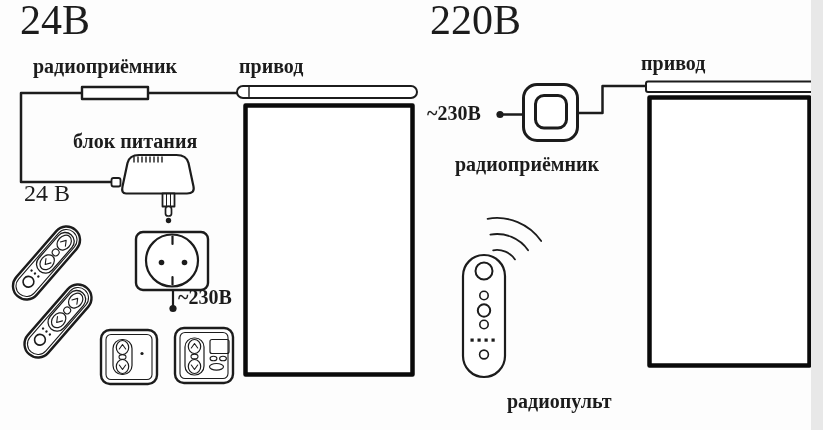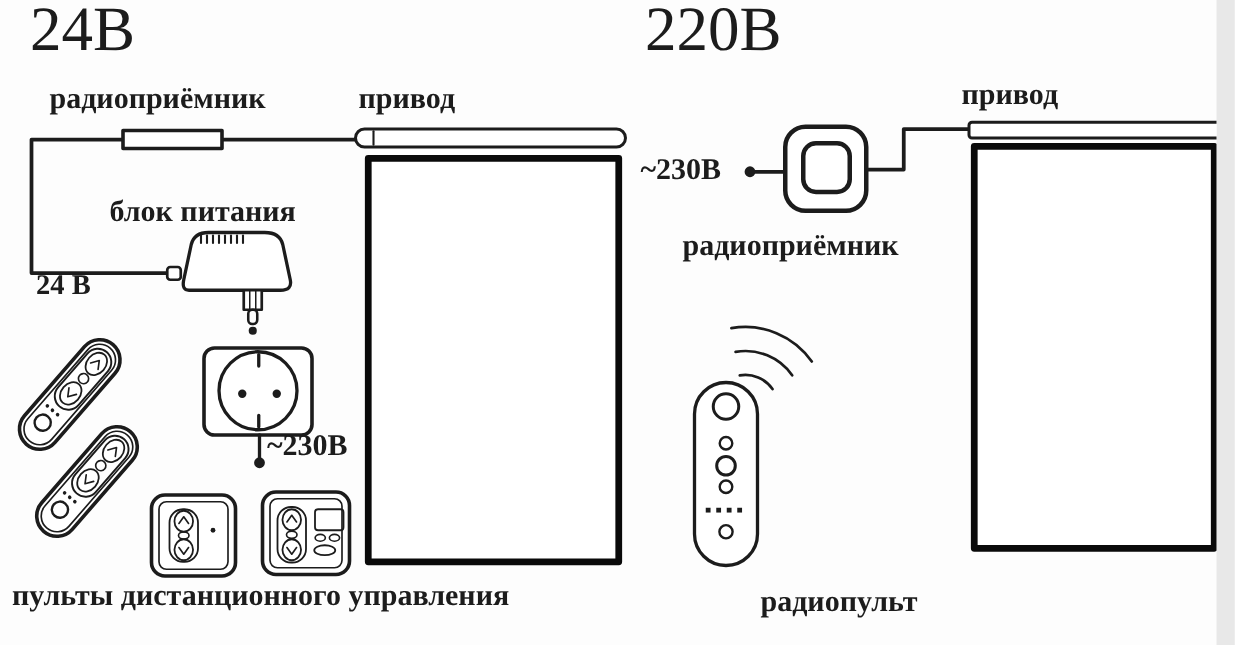--- a/index.html
+++ b/index.html
@@ -8,21 +8,21 @@
     width:811px;height:430px;
     background:#fdfdfd;
     overflow:hidden;
     font-family:"Liberation Serif", serif;
     color:#1c1c1c;
   }
   .art{position:absolute;left:0;top:0;}
   .lbl{position:absolute;white-space:nowrap;line-height:1.05;}
   .title{font-size:42px;font-weight:400;letter-spacing:0;}
   .tag{font-size:20px;font-weight:700;text-align:center;}
-  .tag-sm{font-size:19px;font-weight:700;}
+  .tag-sm{font-size:24px;font-weight:400;}
   svg *{vector-effect:none;}
 </style>
 </head>
 <body>
 
 <div class="canvas">
 
   <svg class="art" width="823" height="430" viewBox="0 0 823 430" xmlns="http://www.w3.org/2000/svg" xmlns:xlink="http://www.w3.org/1999/xlink" fill="none" stroke="#1c1c1c" stroke-linecap="round" stroke-linejoin="round">
 
     <defs>
@@ -168,21 +168,20 @@
   <div class="lbl tag" style="left:33px;top:56px;">радиоприёмник</div>
 
   <div class="lbl tag" style="left:239px;top:56px;">привод</div>
 
   <div class="lbl tag" style="left:41px;top:131px;margin-left:32px;">блок питания</div>
 
   <div class="lbl tag-sm" style="left:24px;top:181px;">24 В</div>
 
   <div class="lbl tag" style="left:178px;top:287px;">~230В</div>
 
-  <div class="lbl tag" style="left:8px;top:387px;">пульты дистанционного управления</div>
 
   <div class="lbl title" style="left:430px;top:-2px;">220В</div>
 
   <div class="lbl tag" style="left:427px;top:103px;">~230В</div>
 
   <div class="lbl tag" style="left:641px;top:53px;">привод</div>
 
   <div class="lbl tag" style="left:455px;top:154px;">радиоприёмник</div>
 
   <div class="lbl tag" style="left:466px;top:391px;margin-left:41px;">радиопульт</div>

